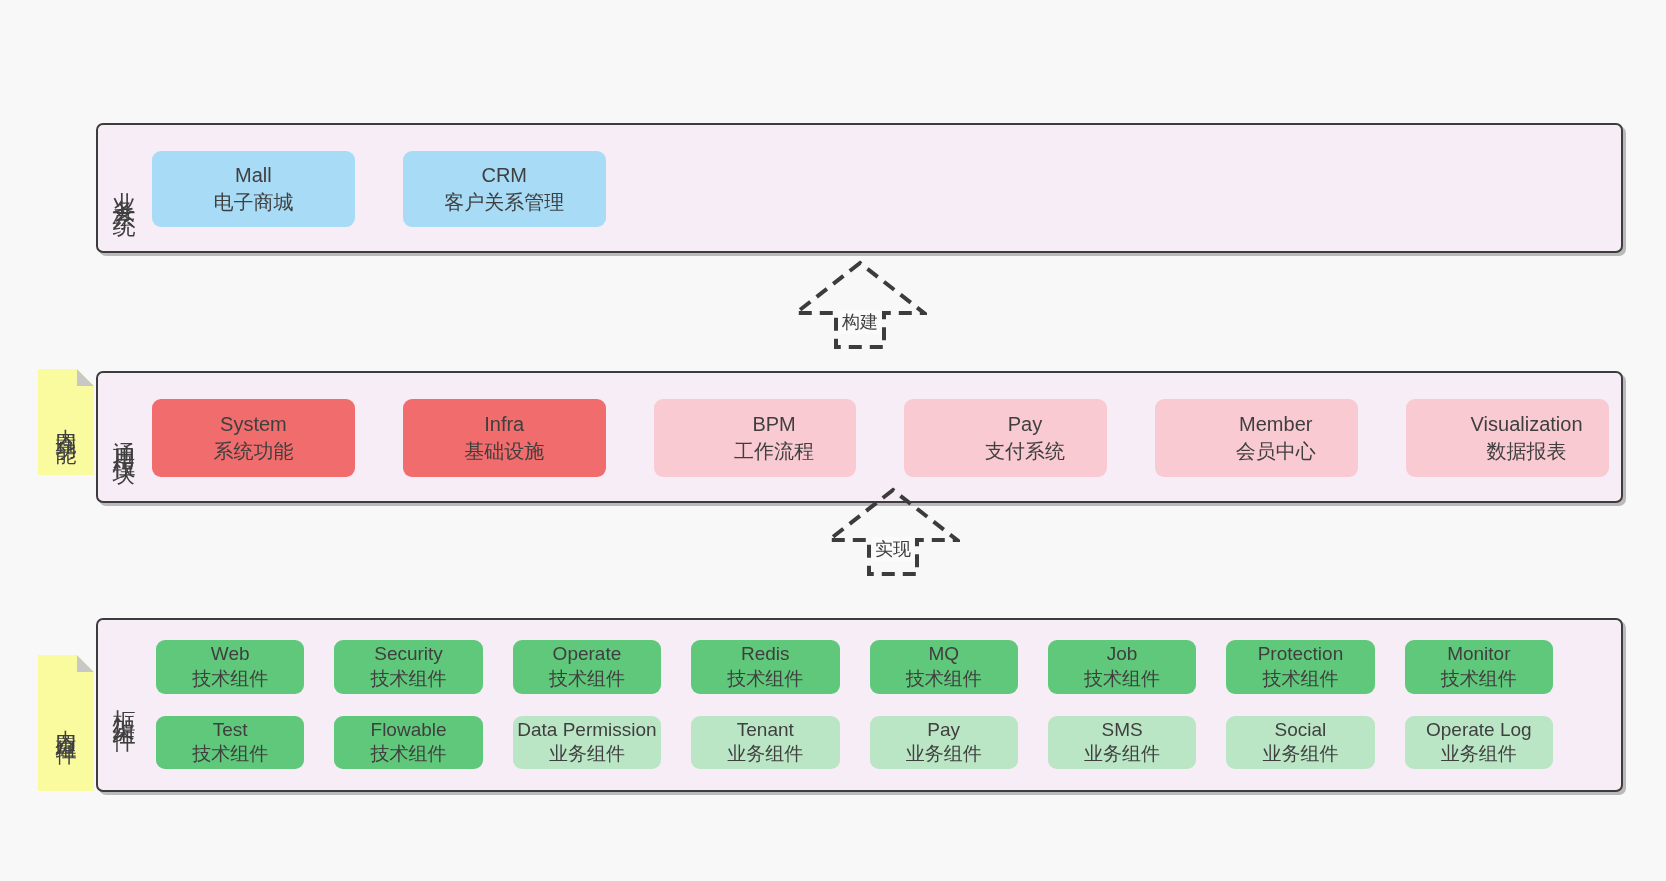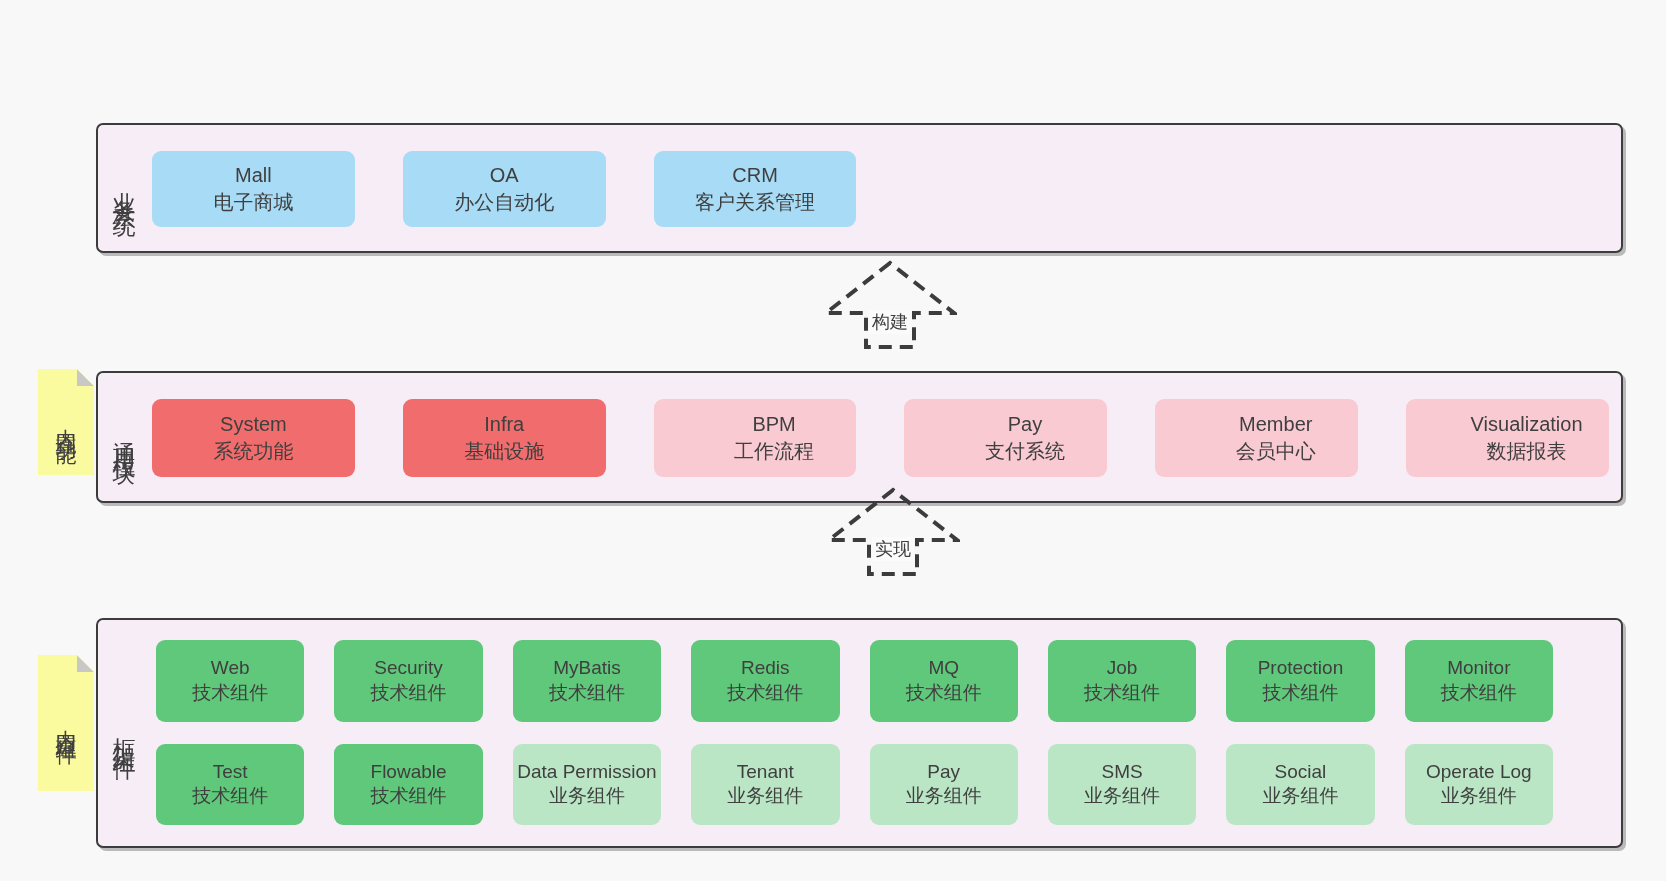--- a/index.html
+++ b/index.html
@@ -6,21 +6,21 @@
   body{font-family:"Liberation Sans","DejaVu Sans",sans-serif;color:#3f3f3f;}
   .canvas{position:relative;width:1666px;height:881px;overflow:hidden;background:var(--color-page-bg,#f8f8f8);}
 
   
   .layer{position:absolute;left:96px;width:1527px;box-sizing:border-box;
          background:var(--color-panel-bg,#f7edf6);
          border:2px solid var(--color-line,#3c3c3c);border-radius:7px;
          box-shadow:3px 3px 0 rgba(110,110,110,.45);}
   .layer-top{top:123px;height:130px;}
   .layer-mid{top:371px;height:132px;}
-  .layer-bottom{top:618px;height:230px;}
+  .layer-bottom{top:618px;height:174px;}
 
   .layer-label{position:absolute;left:4px;top:0;bottom:0;width:46px;
                display:flex;align-items:center;justify-content:center;
                writing-mode:vertical-rl;text-orientation:upright;
                font-size:23px;letter-spacing:7px;color:var(--color-text,#3f3f3f);}
 
   .boxes{position:absolute;top:0;bottom:0;box-sizing:border-box;display:grid;}
   .grid6{left:54px;right:12px;grid-template-columns:repeat(6,1fr);column-gap:48px;
          padding:26px 0 24px;}
   .grid8{left:58px;right:68px;grid-template-columns:repeat(8,1fr);grid-template-rows:1fr 1fr;
@@ -48,21 +48,21 @@
   .note-mid{top:369px;height:106px;}
   .note-bottom{top:655px;height:136px;}
 
   
   .arrow{position:absolute;width:134px;height:90px;}
   .arrow svg{position:absolute;left:0;top:0;}
   .arrow-path{fill:none;stroke:var(--color-line,#3c3c3c);stroke-width:4;stroke-dasharray:13 8;}
   .arrow-label{position:absolute;left:50%;top:50px;transform:translateX(-50%);
         background:#fbfbfb;padding:0 3px;font-size:18px;white-space:nowrap;
         color:var(--color-text,#3f3f3f);}
-  .arrow-build{left:823px;top:260px;}
+  .arrow-build{left:793px;top:260px;}
   .arrow-implement{left:826px;top:487px;}
 </style>
 </head>
 <body>
 
 <div class="canvas">
 
   <div class="note note-mid">
     <span class="note-text">内置功能</span>
   </div>
@@ -71,24 +71,20 @@
   </div>
 
   <section class="layer layer-top">
     <div class="layer-label">业务系统</div>
     <div class="boxes grid6">
       <div class="box blue">
         <div>Mall</div>
         <div>电子商城</div>
       </div>
       <div class="box blue">
-        <div>OA</div>
-        <div>办公自动化</div>
-      </div>
-      <div class="box blue">
         <div>CRM</div>
         <div>客户关系管理</div>
       </div>
     </div>
   </section>
 
   <div class="arrow arrow-build">
     <svg width="134" height="90" viewBox="0 0 134 90">
       <path class="arrow-path" d="M 67 3 L 3 53 L 43 53 L 43 87 L 91 87 L 91 53 L 131 53 Z"></path>
     </svg>
@@ -137,21 +133,21 @@
     <div class="boxes grid8">
       <div class="box green">
         <div>Web</div>
         <div>技术组件</div>
       </div>
       <div class="box green">
         <div>Security</div>
         <div>技术组件</div>
       </div>
       <div class="box green">
-        <div>MyBatis</div>
+        <div>Operate</div>
         <div>技术组件</div>
       </div>
       <div class="box green">
         <div>Redis</div>
         <div>技术组件</div>
       </div>
       <div class="box green">
         <div>MQ</div>
         <div>技术组件</div>
       </div>

